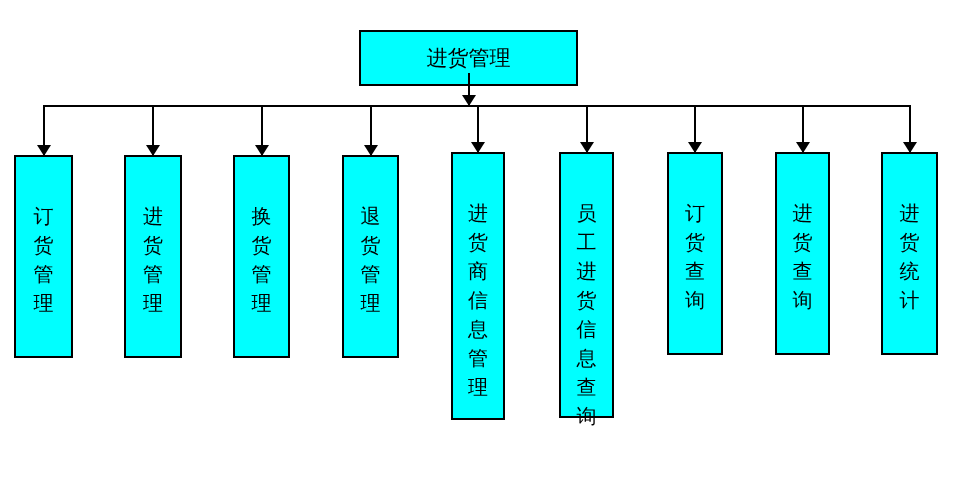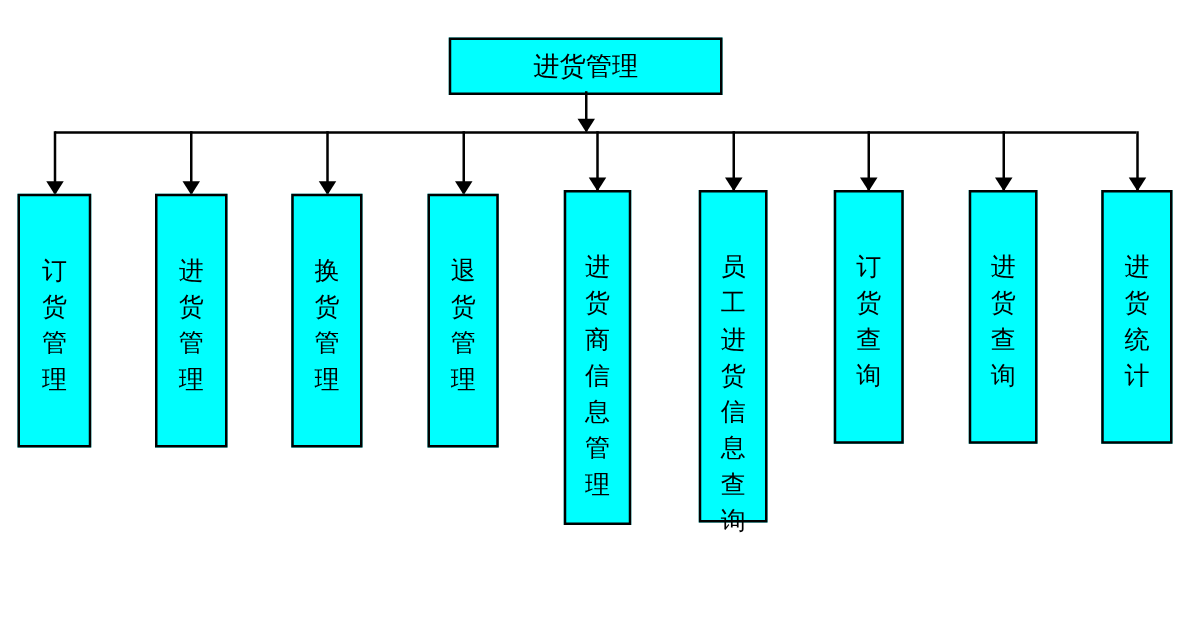--- a/index.html
+++ b/index.html
@@ -65,21 +65,21 @@
     border-left: 7px solid transparent;
     border-right: 7px solid transparent;
     border-top: 11px solid #000000;
   }
 </style>
 </head>
 <body>
 
 <div id="canvas">
 
-  <div class="node root-node" id="root-node" style="left: 359px; top: 30px; width: 219px; height: 46px;">
+  <div class="node root-node" id="root-node" style="left: 359px; top: 30px; width: 219px; height: 56px;">
     <div class="node-label">进货管理</div>
   </div>
 
   <div id="connectors">
       <div class="connector vline" style="left: 468px; top: 73px; height: 32px;"></div>
       <div class="arrowhead" style="left: 462px; top: 95px;"></div>
       <div class="connector hline" style="left: 44px; top: 105px; width: 865px;"></div>
       <div class="connector vline" style="left: 43px; top: 105px; height: 50px;"></div>
       <div class="arrowhead" style="left: 37px; top: 145px;"></div>
       <div class="connector vline" style="left: 152px; top: 105px; height: 50px;"></div>

